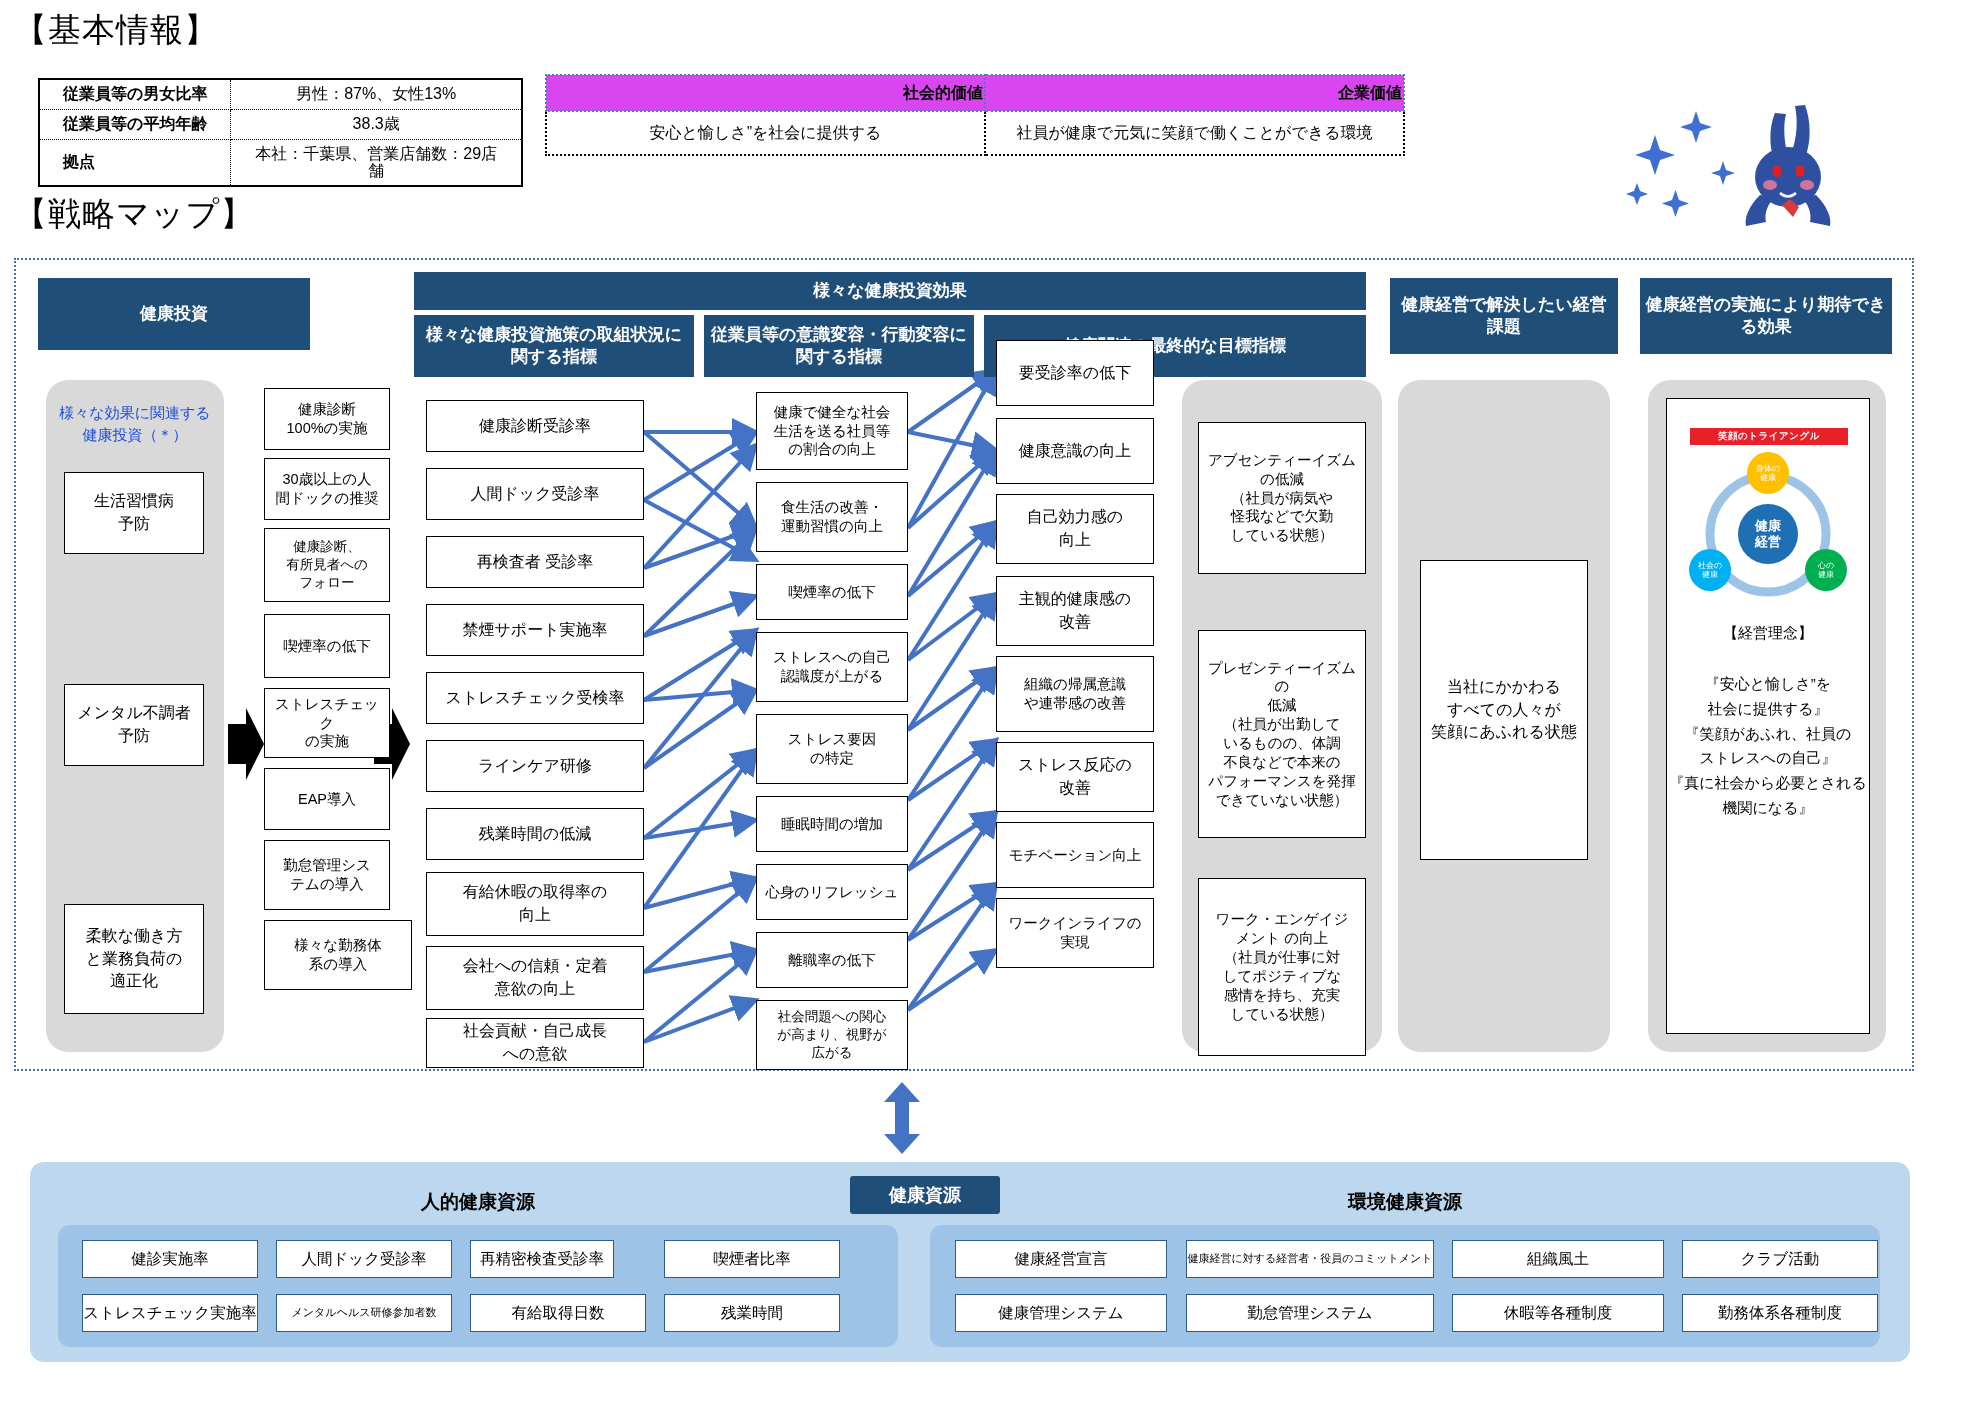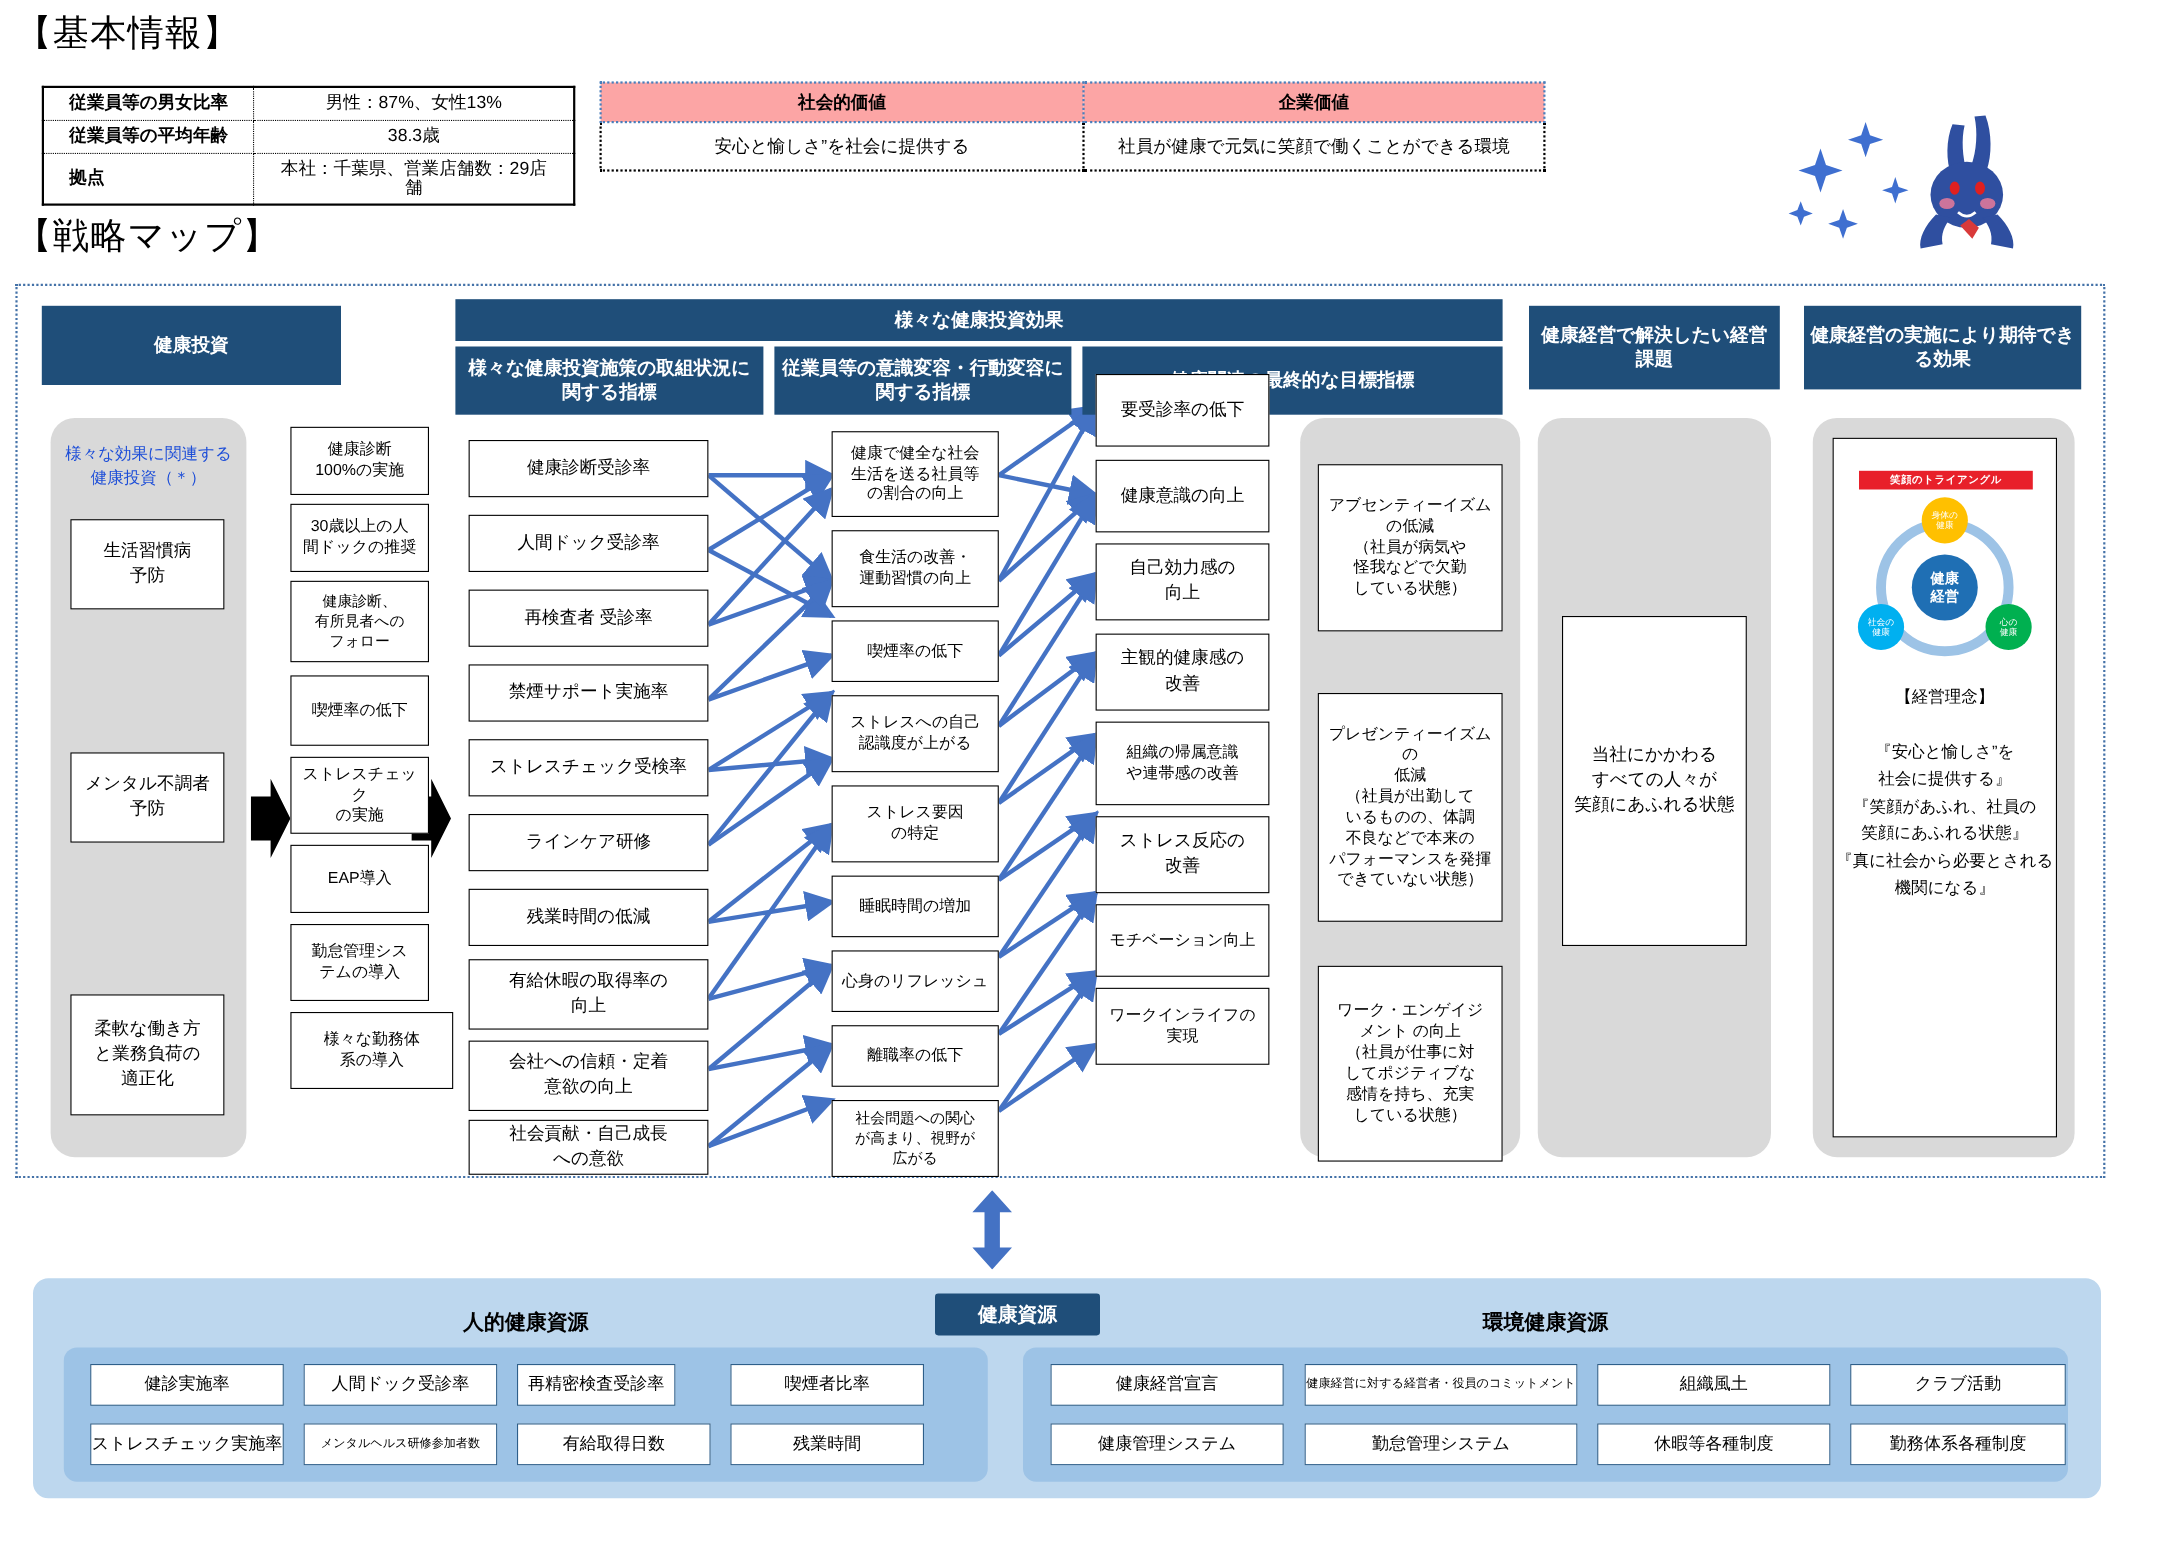--- a/index.html
+++ b/index.html
@@ -42,26 +42,26 @@
   .basic-table td.v { text-align: center; }
 
   
   .value-table {
     position: absolute;
     left: 545px; top: 74px;
     width: 860px;
     border-collapse: collapse;
   }
   .value-table th {
-    background: #fca5a5;
+    background: #d946ef;
     border: 2px dotted #4a7ebb;
     font-size: 16px;
     font-weight: bold;
     height: 36px;
-    text-align: center;
+    text-align: right;
   }
   .value-table td {
     border: 2px dotted #000;
     font-size: 16px;
     height: 44px;
     text-align: center;
     background: #fff;
   }
 
   
@@ -451,21 +451,21 @@
       <text x="144" y="122" text-anchor="middle" font-size="8" fill="#fff" font-family="'Liberation Sans',sans-serif">心の</text>
       <text x="144" y="131" text-anchor="middle" font-size="8" fill="#fff" font-family="'Liberation Sans',sans-serif">健康</text>
     </svg>
 
     <div class="philo-title" style="left:1650px; top:364px; width:204px;">【経営理念】</div>
 
     <div class="philo" style="left:1650px; top:412px; width:204px;">
       <div>『安心と愉しさ”を</div>
       <div>社会に提供する』</div>
       <div>『笑顔があふれ、社員の</div>
-      <div>笑顔にあふれる状態』</div>
+      <div>ストレスへの自己』</div>
       <div>『真に社会から必要とされる</div>
       <div>機関になる』</div>
     </div>
 
   </div>
 
   <svg class="dbl-arrow" style="left:880px; top:1082px; width:44px; height:72px;" viewBox="0 0 44 72">
     <polygon points="22,0 40,20 29,20 29,52 40,52 22,72 4,52 15,52 15,20 4,20" fill="#4472c4"></polygon>
   </svg>
 

